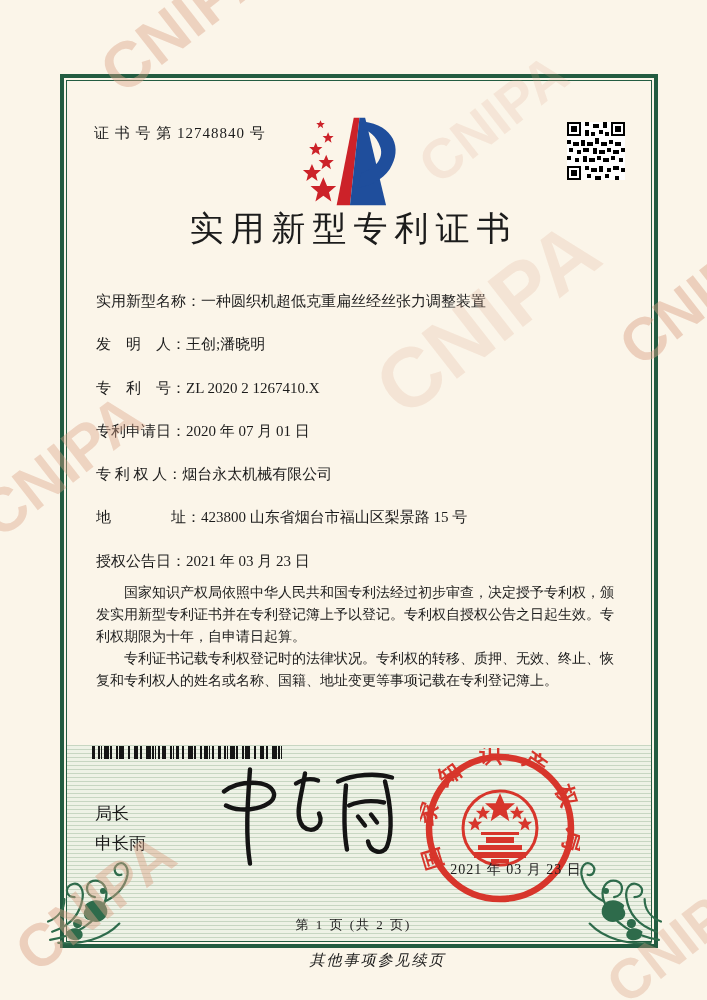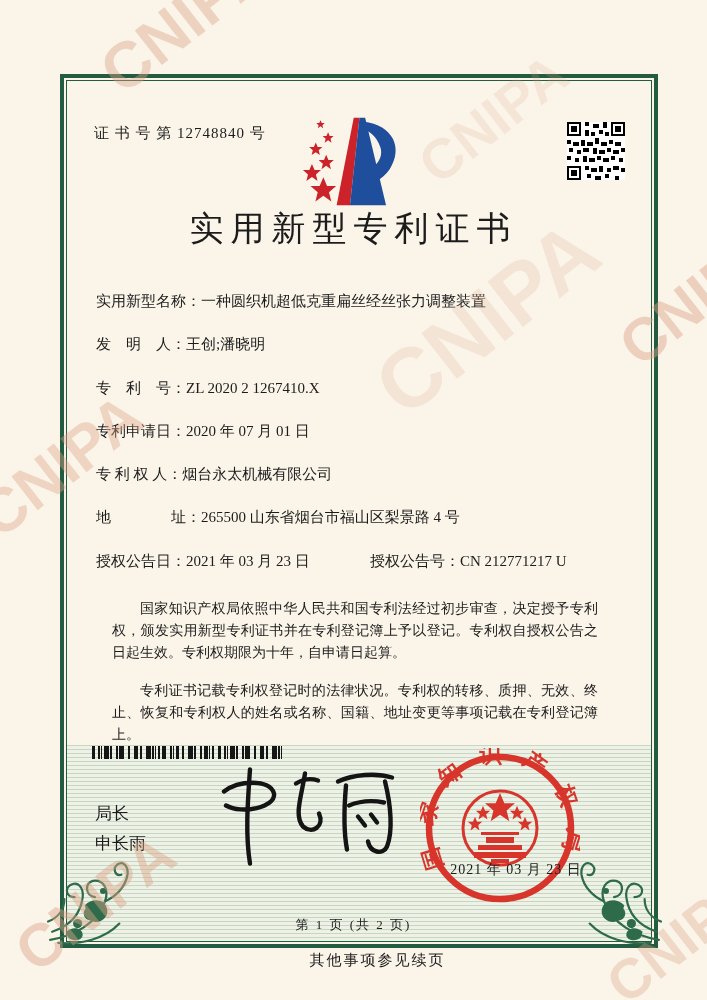--- a/index.html
+++ b/index.html
@@ -30,36 +30,36 @@
   .title{position:absolute;left:0;right:0;top:206px;z-index:3;text-align:center;
          font-size:34px;font-weight:normal;letter-spacing:7px;}
   
   .fields{position:absolute;left:96px;top:292px;width:516px;z-index:3;font-size:15px;}
   .row{position:relative;height:43.3px;}
   .row .lab{white-space:pre;}
   .row .right{position:absolute;left:274px;top:0;}
   
   .paras{position:absolute;left:96px;top:582px;width:518px;z-index:3;
          font-size:14px;line-height:22px;text-align:justify;}
-  .paras p{margin:16px;text-indent:2em;}
+  .paras p{margin:0;text-indent:2em;}
   
   .barcode{position:absolute;left:92px;top:746px;width:190px;height:13px;z-index:3;
     background-image:
       repeating-linear-gradient(90deg,#161616 0 2px,rgba(0,0,0,0) 2px 6px),
       repeating-linear-gradient(90deg,#161616 0 1px,rgba(0,0,0,0) 1px 9px),
       repeating-linear-gradient(90deg,#161616 0 3px,rgba(0,0,0,0) 3px 14px);}
   .signer{position:absolute;left:95px;top:799px;z-index:3;font-size:17px;line-height:30px;}
   .signature{position:absolute;left:208px;top:752px;z-index:3;}
   .seal{position:absolute;left:420px;top:748px;z-index:4;opacity:.93;}
   .issue-date{position:absolute;left:436px;top:861px;width:160px;z-index:5;
               font-size:14px;letter-spacing:1px;text-align:center;}
   .page-indicator{position:absolute;left:0;right:0;top:916px;z-index:3;
                   text-align:center;font-size:13px;letter-spacing:2px;}
   .footer-note{position:absolute;left:0;right:0;top:951px;z-index:3;text-align:center;
-               font-size:15px;letter-spacing:2px;padding-left:48px;}
+               font-size:15px;font-style:italic;letter-spacing:2px;padding-left:48px;}
   .orn{position:absolute;z-index:2;}
   .orn-bl{left:44px;top:834px;}
   .orn-br{left:553px;top:834px;transform:scaleX(-1);}
 </style>
 </head>
 <body>
 
 <div class="page">
 
   <div class="band"></div>
@@ -154,27 +154,24 @@
     <div class="row">
       <span class="lab">专　利　号：</span><span>ZL 2020 2 1267410.X</span>
     </div>
     <div class="row">
       <span class="lab">专利申请日：</span><span>2020 年 07 月 01 日</span>
     </div>
     <div class="row">
       <span class="lab">专 利 权 人：</span><span>烟台永太机械有限公司</span>
     </div>
     <div class="row">
-      <span class="lab">地　　　　址：</span><span>265500 山东省烟台市福山区梨景路 4 号</span>
+      <span class="lab">地　　　　址：</span><span>423800 山东省烟台市福山区梨景路 15 号</span>
     </div>
     <div class="row">
       <span class="lab">授权公告日：</span><span>2021 年 03 月 23 日</span>
-      <span class="right">
-        <span class="lab">授权公告号：</span><span>CN 212771217 U</span>
-      </span>
     </div>
   </div>
 
   <div class="paras">
     <p>国家知识产权局依照中华人民共和国专利法经过初步审查，决定授予专利权，颁发实用新型专利证书并在专利登记簿上予以登记。专利权自授权公告之日起生效。专利权期限为十年，自申请日起算。</p>
     <p>专利证书记载专利权登记时的法律状况。专利权的转移、质押、无效、终止、恢复和专利权人的姓名或名称、国籍、地址变更等事项记载在专利登记簿上。</p>
   </div>
 
   <div class="barcode"></div>
 

